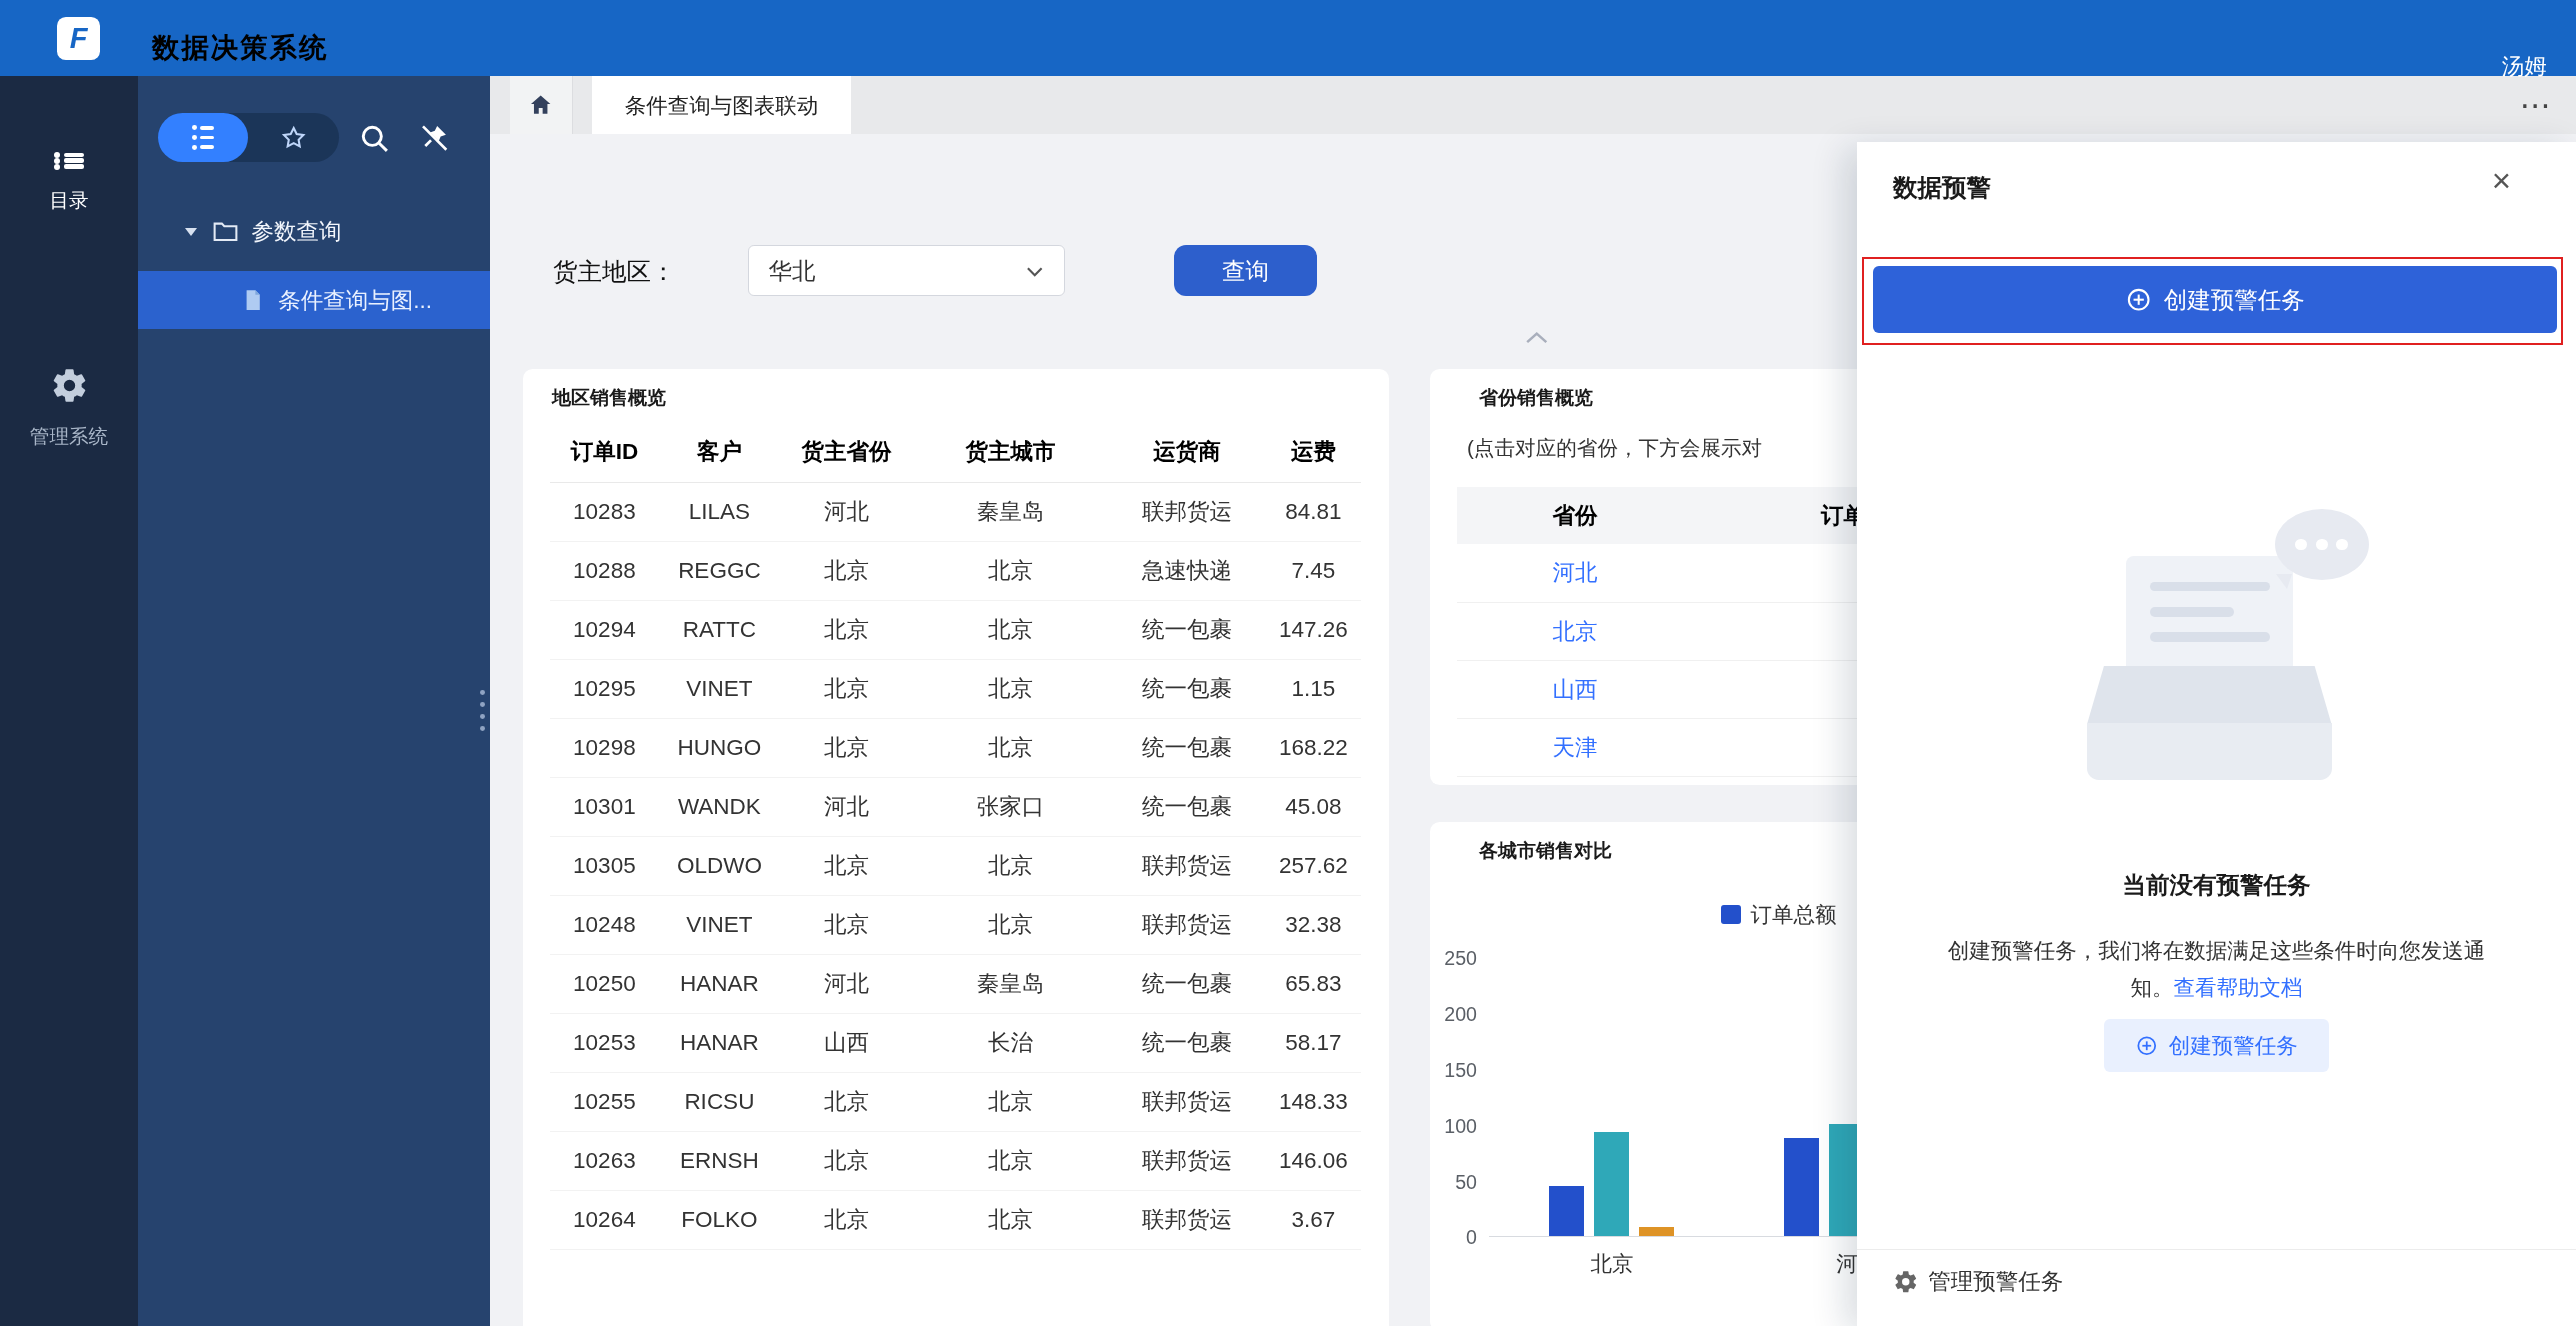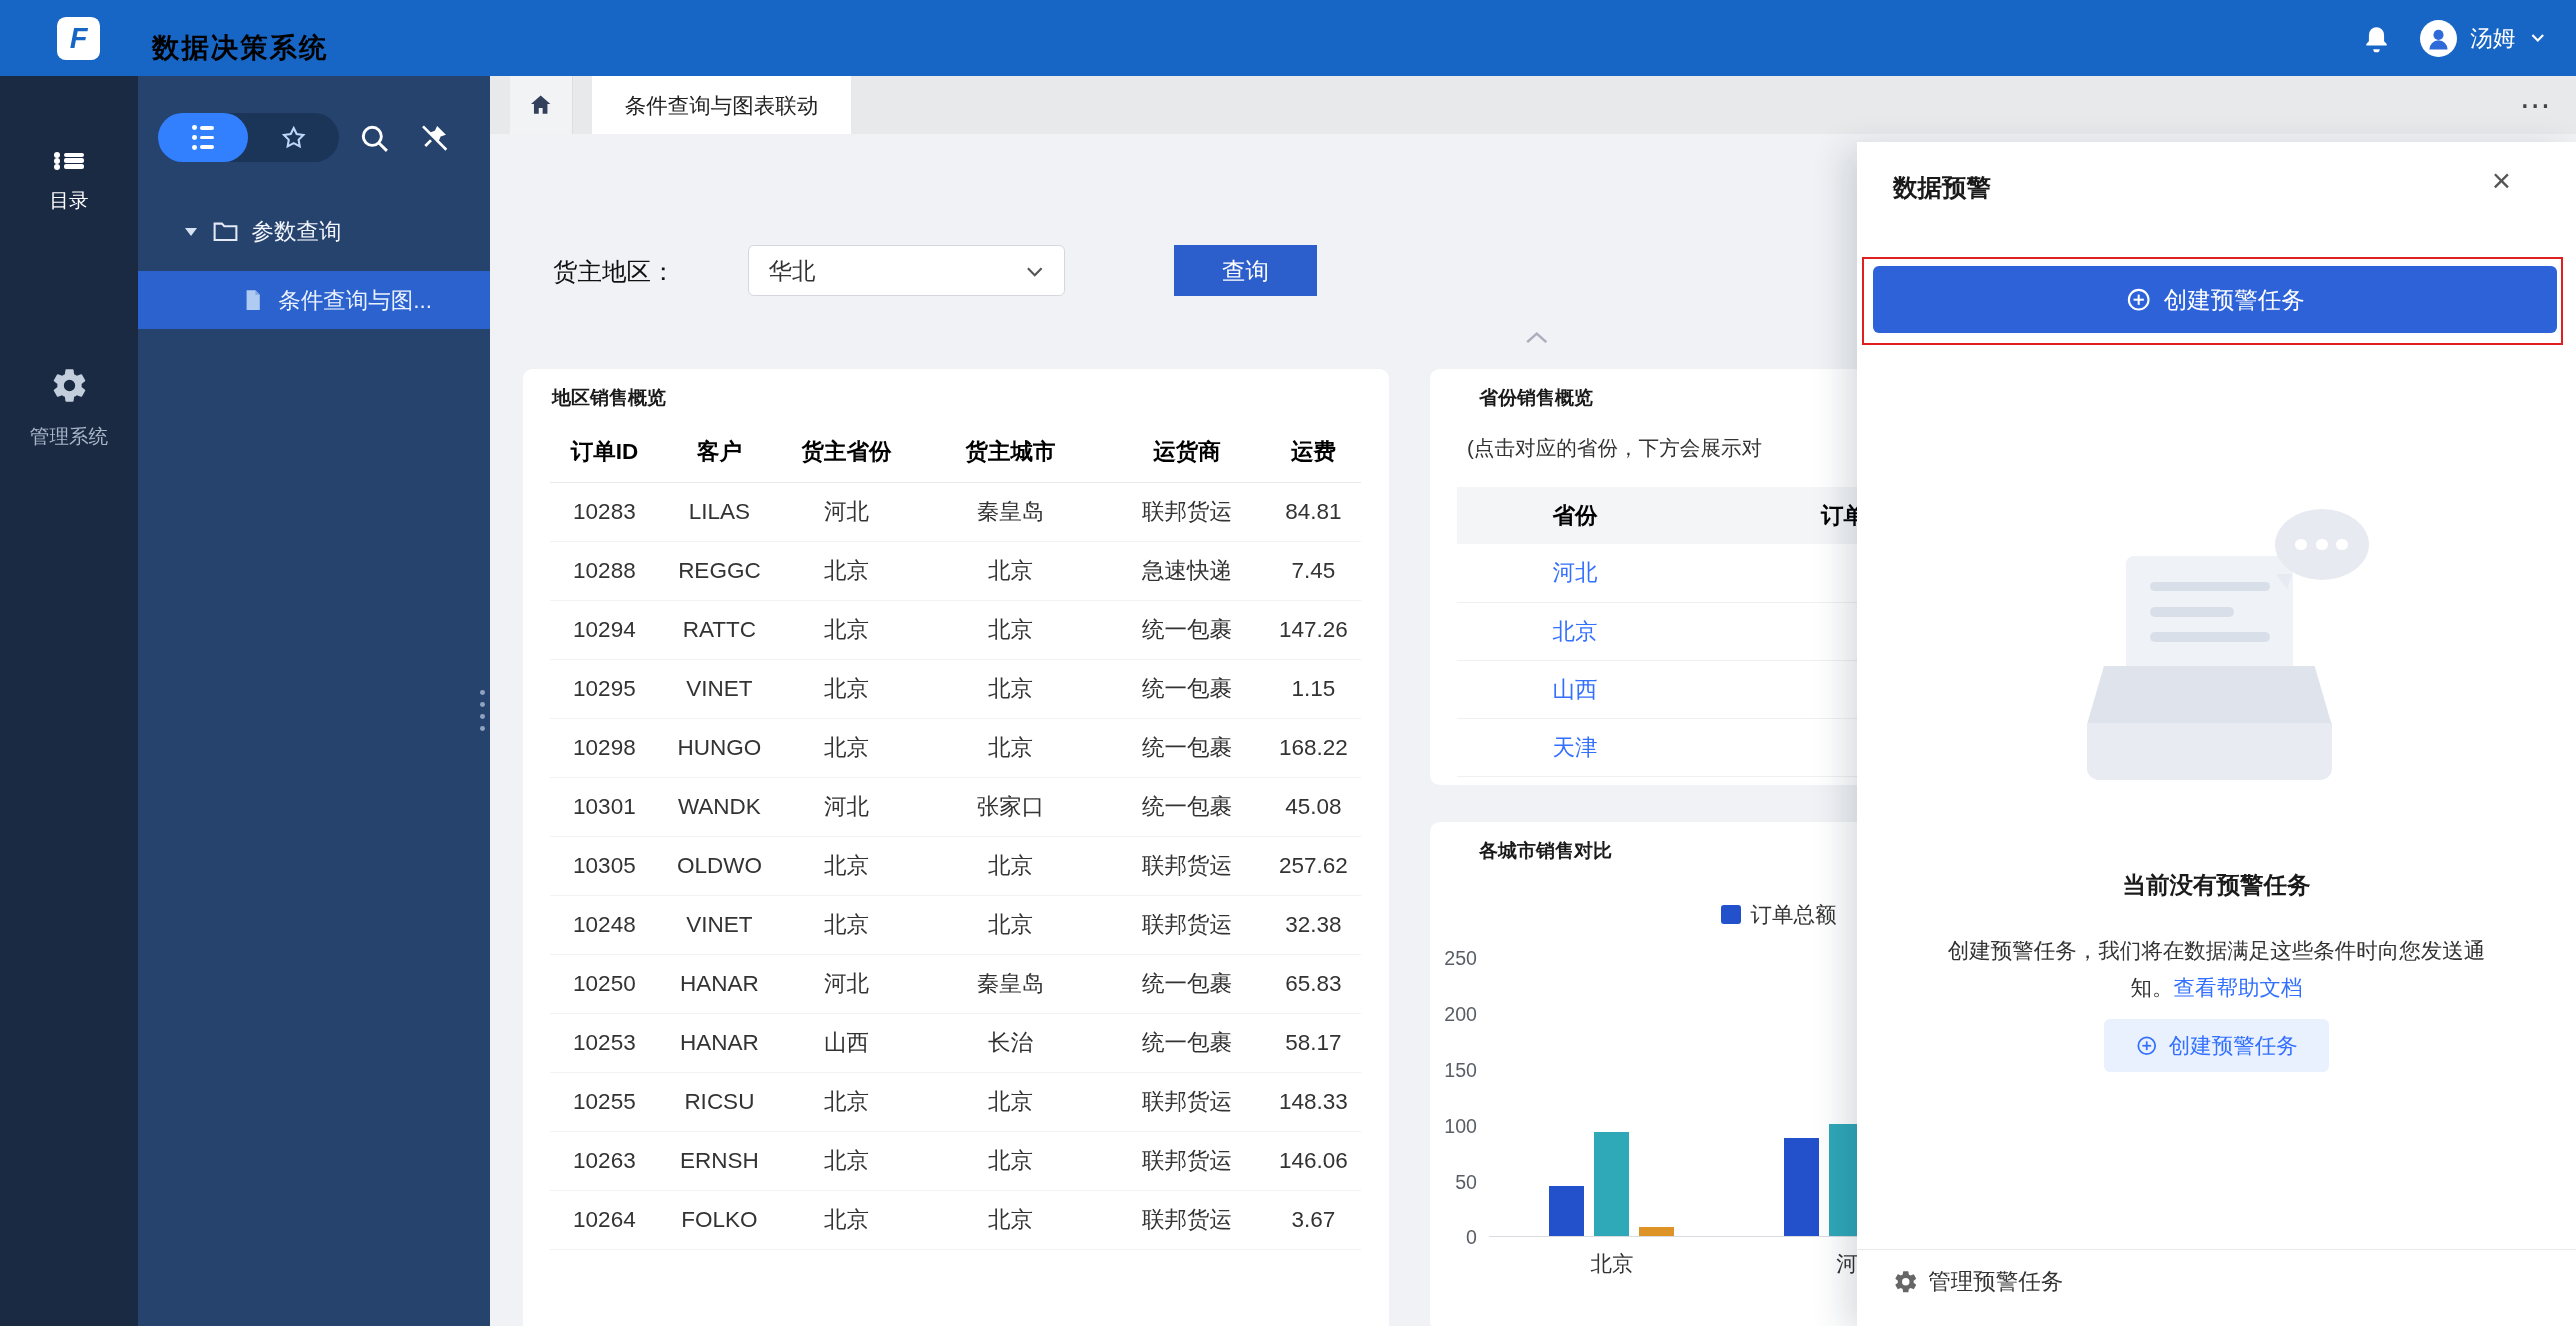--- a/index.html
+++ b/index.html
@@ -4,21 +4,21 @@
 <style>
   * { margin:0; padding:0; box-sizing:border-box; }
   html,body { width:2576px; height:1326px; }
   body { font-family:"Liberation Sans","DejaVu Sans",sans-serif; }
   .screen { position:relative; width:2576px; height:1326px; overflow:hidden; background:#F1F2F5; }
 
   
   .topbar { position:absolute; left:0; top:0; width:2576px; height:76px; background:#1766C5; display:flex; align-items:center; z-index:30; }
   .logo { position:absolute; left:57px; top:16.7px; width:43px; height:43px; background:#fff; border-radius:8.8px; display:flex; align-items:center; justify-content:center; color:#1766C5; font-size:29px; font-weight:bold; font-style:italic; }
   .app-title { position:absolute; left:152px; top:0; height:96px; display:flex; align-items:center; color:#000000; font-size:27.4px; font-weight:bold; letter-spacing:2px; }
-  .topbar-right { position:absolute; right:27.4px; top:0; height:76px; display:flex; align-items:center; gap:25.5px; }
+  .topbar-right { position:absolute; right:27.4px; top:0; height:76px; display:flex; align-items:center; gap:25.5px;flex-direction:column; }
   .bell-btn { width:35px; height:35px; cursor:pointer; }
   .avatar { width:37px; height:37px; background:#fff; border-radius:50%; display:flex; align-items:center; justify-content:center; overflow:hidden; }
   .user-name { color:#fff; font-size:22.5px; margin-left:-11.8px; }
   .user-chevron { width:21.5px; height:21.5px; margin-left:-13.7px; }
 
   
   .sidebar { position:absolute; left:0; top:76px; width:138px; height:1250px; background:#1B2A43; z-index:25; }
   .side-item { position:absolute; left:0; width:138px; text-align:center; cursor:pointer; }
   .side-item .s-icon { display:inline-block; }
   .side-item .s-label { display:block; margin-top:13.7px; font-size:19.6px; }
@@ -41,21 +41,21 @@
   .tabbar { position:absolute; left:490px; top:76px; width:2086px; height:58px; background:#E8E9EB; z-index:20; }
   .tab-home { position:absolute; left:19.6px; top:0; width:63px; height:58px; background:#F2F3F4; border-right:1px solid #DCDDE0; display:flex; align-items:center; justify-content:center; cursor:pointer; }
   .tab-active { position:absolute; left:102px; top:0; width:259px; height:58px; background:#FFFFFF; display:flex; align-items:center; justify-content:center; font-size:21.5px; color:#222; cursor:pointer; }
   .tab-more { position:absolute; right:25.5px; top:0; height:58px; display:flex; align-items:center; font-size:31px; color:#444; cursor:pointer; }
 
   
   .content { position:absolute; left:490px; top:134px; width:2086px; height:1192px; background:#F1F2F5; z-index:10; }
   .filter-label { position:absolute; left:63px; top:112px; height:51px; display:flex; align-items:center; font-size:24.5px; color:#111; }
   .dropdown { position:absolute; left:258px; top:111px; width:317px; height:51px; background:#fff; border:1px solid #D4D7DE; border-radius:5.9px; display:flex; align-items:center; padding:0 19.6px; font-size:23.5px; color:#333; cursor:pointer; }
   .dropdown .dd-chevron { position:absolute; right:17.6px; top:13.7px; width:23.5px; height:23.5px; }
-  .query-btn { position:absolute; left:684px; top:111px; width:143px; height:51px; background:#2D5FCC; border:none; border-radius:0; color:#fff; font-size:23.5px; cursor:pointer; }
+  .query-btn { position:absolute; left:684px; top:111px; width:143px; height:51px; background:#2D5FCC; border:none; border-radius:12px; color:#fff; font-size:23.5px; cursor:pointer; }
 
   .card { position:absolute; background:#fff; border-radius:9.8px; }
   .card-title { position:absolute; top:15.7px; font-size:19px; font-weight:bold; color:#1A1A1A; }
 
   
   .card-region { left:33px; top:235px; width:866px; height:958px; border-radius:9.8px 9.8px 0 0; overflow:hidden; }
   .card-region .card-title { left:29px; }
   table { border-collapse:collapse; table-layout:fixed; }
   .region-table { position:absolute; left:27.4px; top:52px; width:811px; font-size:22.5px; color:#333; text-align:center; }
   .region-table th { height:61px; font-size:22.5px; font-weight:bold; color:#000; border-bottom:1px solid #E9E9E9; }

